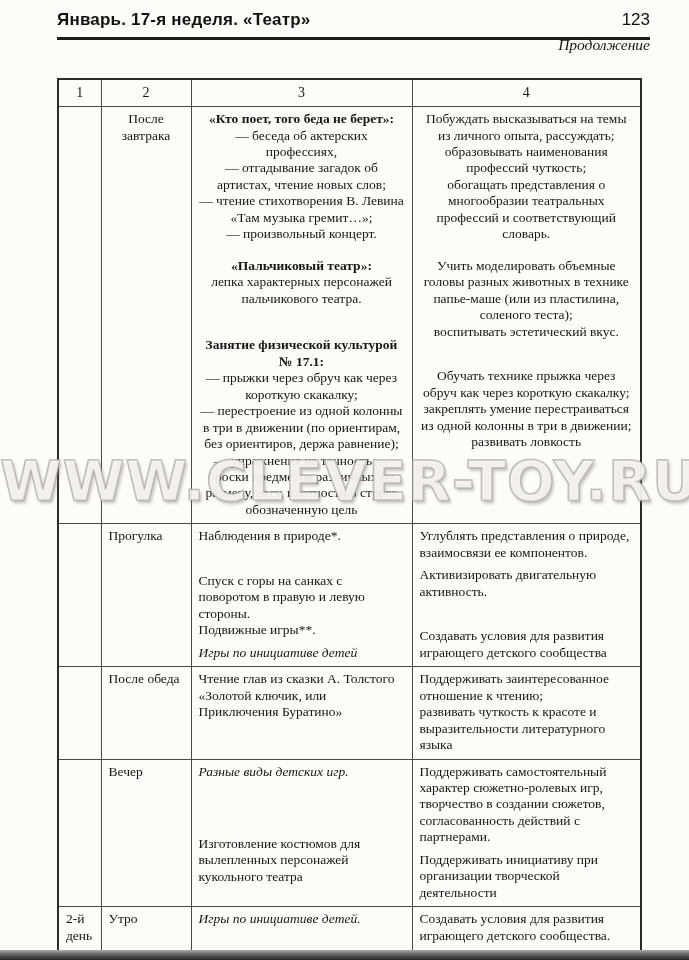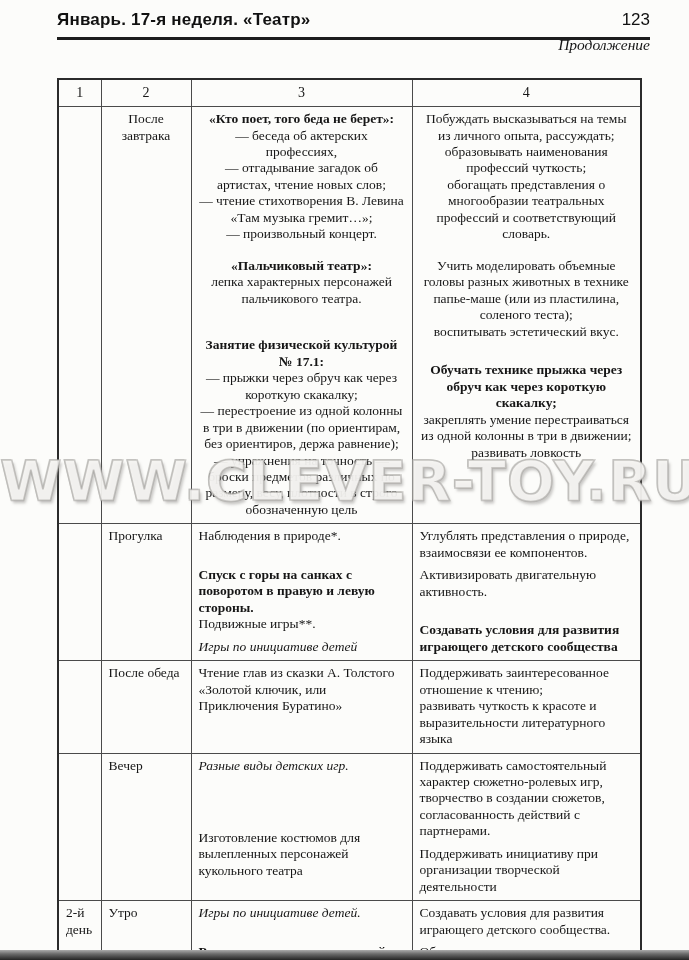--- a/index.html
+++ b/index.html
@@ -35,21 +35,21 @@
   }
   td.c1{width:43px;}
   td.c2{width:90px;}
   td.c3{width:221px;}
   td.c4{width:229px;}
   tr.r0{height:412px;text-align:center;} tr.r1{height:122px;} tr.r2{height:86px;}
   tr.r3{height:145px;} tr.r4{height:70px;}
   p{margin:0;padding:0;}
   p.b{font-weight:bold;}
   p.i{font-style:italic;}
-  .gs{margin-top:6px;} .gm{margin-top:15px;} .gl{margin-top:22px;font-weight:bold;}
+  .gs{margin-top:6px;} .gm{margin-top:15px;} .gl{margin-top:28px;}
   .gx{margin-top:30px;} .gxx{margin-top:56px;}
 
   
   .wm{
     position:absolute;left:0;top:448px;width:689px;height:70px;
     text-align:center;
     font-family:"DejaVu Sans", sans-serif;font-weight:800;
     font-size:56px;line-height:66px;letter-spacing:1px;
     color:rgba(247,246,244,0.9);
     -webkit-text-stroke:1.6px rgba(160,158,154,0.55);

